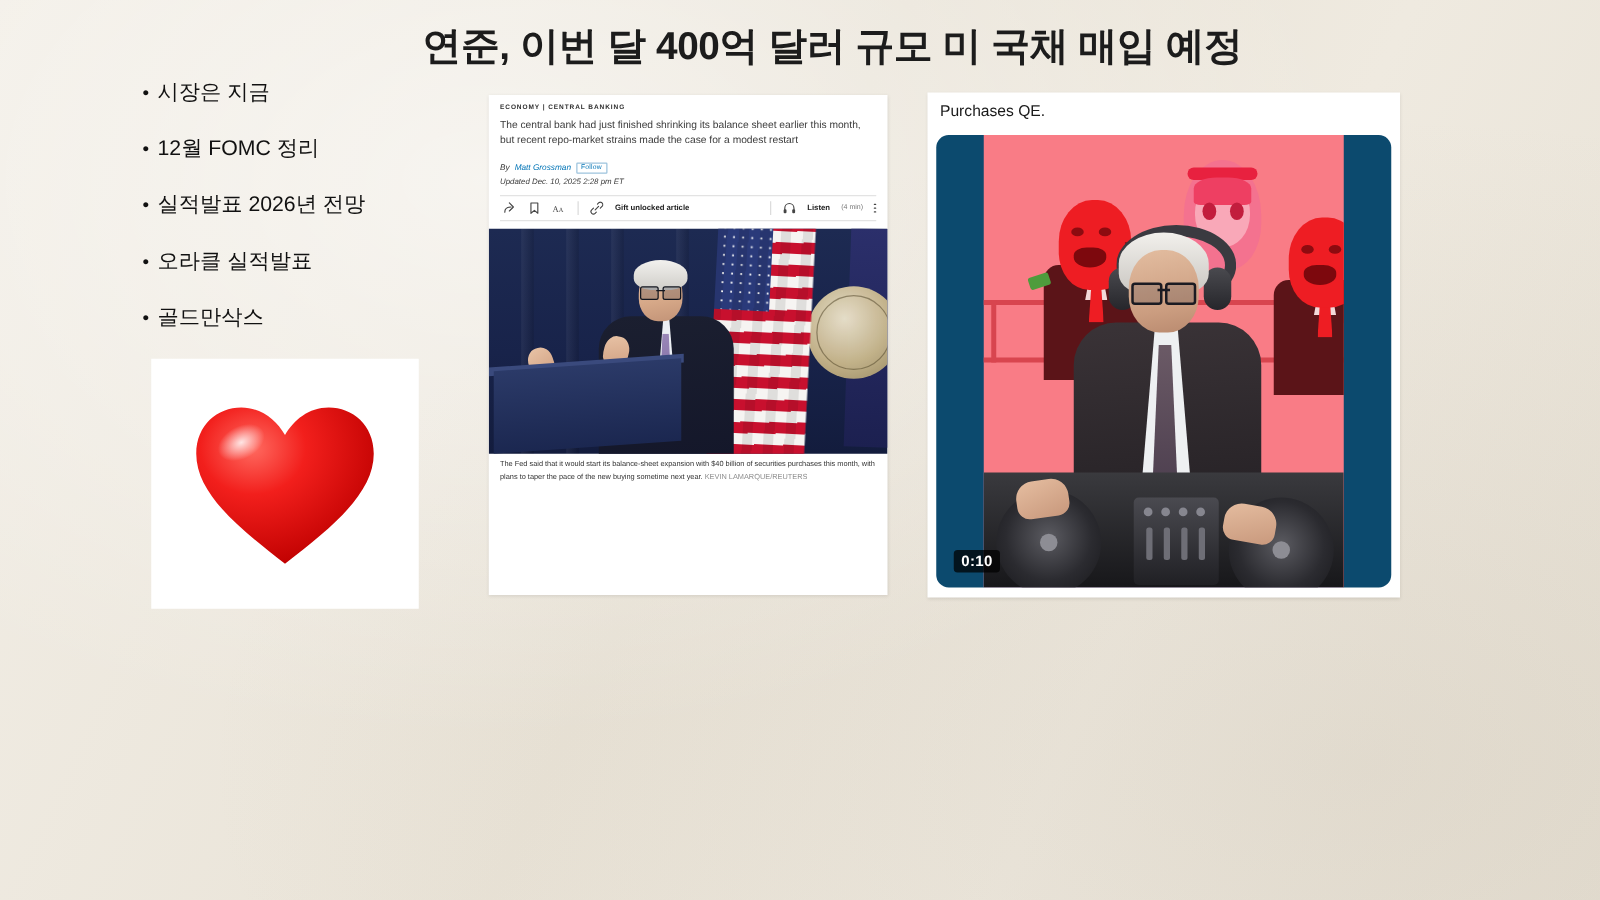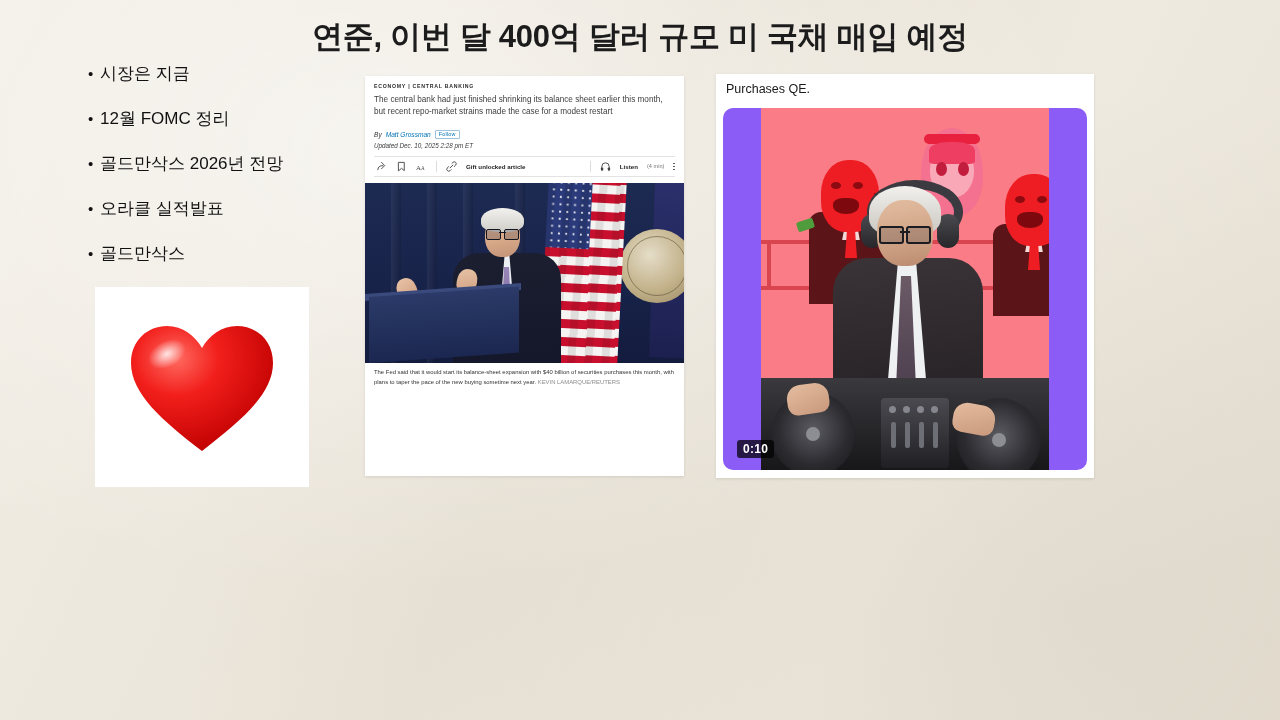--- a/index.html
+++ b/index.html
@@ -10,21 +10,21 @@
   body {
     font-family: "Liberation Sans", sans-serif;
     background-color: #ece7dd;
     background-image:
       radial-gradient(ellipse at 30% 20%, rgba(255,255,255,0.55) 0%, rgba(255,255,255,0) 55%),
       radial-gradient(ellipse at 85% 85%, rgba(180,168,148,0.18) 0%, rgba(180,168,148,0) 60%),
       linear-gradient(115deg, #f2eee6 0%, #e9e3d7 45%, #efeae0 70%, #e7e1d5 100%);
     position: relative;
   }
   .slide {
-    position: absolute; inset: 0;
+    position: absolute; inset: 0; margin-left: 26px;
   }
   
   #slide-title {
     position: absolute;
     top: 16px; left: 0; width: 1280px;
     text-align: center;
     font-size: 31px;
     font-weight: bold;
     color: #1c1c1c;
     letter-spacing: -0.3px;
@@ -282,21 +282,21 @@
   }
   #video-caption {
     font-size: 12.5px;
     color: #1a1a1a;
     padding: 8px 0 6px 10px;
   }
   #video-frame {
     position: absolute;
     left: 7px; top: 34px;
     width: 364px; height: 362px;
-    background: #8b5cf6;
+    background: #0c4a6e;
     border-radius: 10px;
     overflow: hidden;
   }
   #video-inner {
     position: absolute;
     left: 38px; right: 38px; top: 0; bottom: 0;
     background: #f97c86;
     overflow: hidden;
   }
   
@@ -472,21 +472,21 @@
     <div class="bullet-row">
       <span class="bullet-dot">•</span>
       <span class="bullet-text">시장은 지금</span>
     </div>
     <div class="bullet-row">
       <span class="bullet-dot">•</span>
       <span class="bullet-text">12월 FOMC 정리</span>
     </div>
     <div class="bullet-row">
       <span class="bullet-dot">•</span>
-      <span class="bullet-text">골드만삭스 2026년 전망</span>
+      <span class="bullet-text">실적발표 2026년 전망</span>
     </div>
     <div class="bullet-row">
       <span class="bullet-dot">•</span>
       <span class="bullet-text">오라클 실적발표</span>
     </div>
     <div class="bullet-row">
       <span class="bullet-dot">•</span>
       <span class="bullet-text">골드만삭스</span>
     </div>
   </div>

